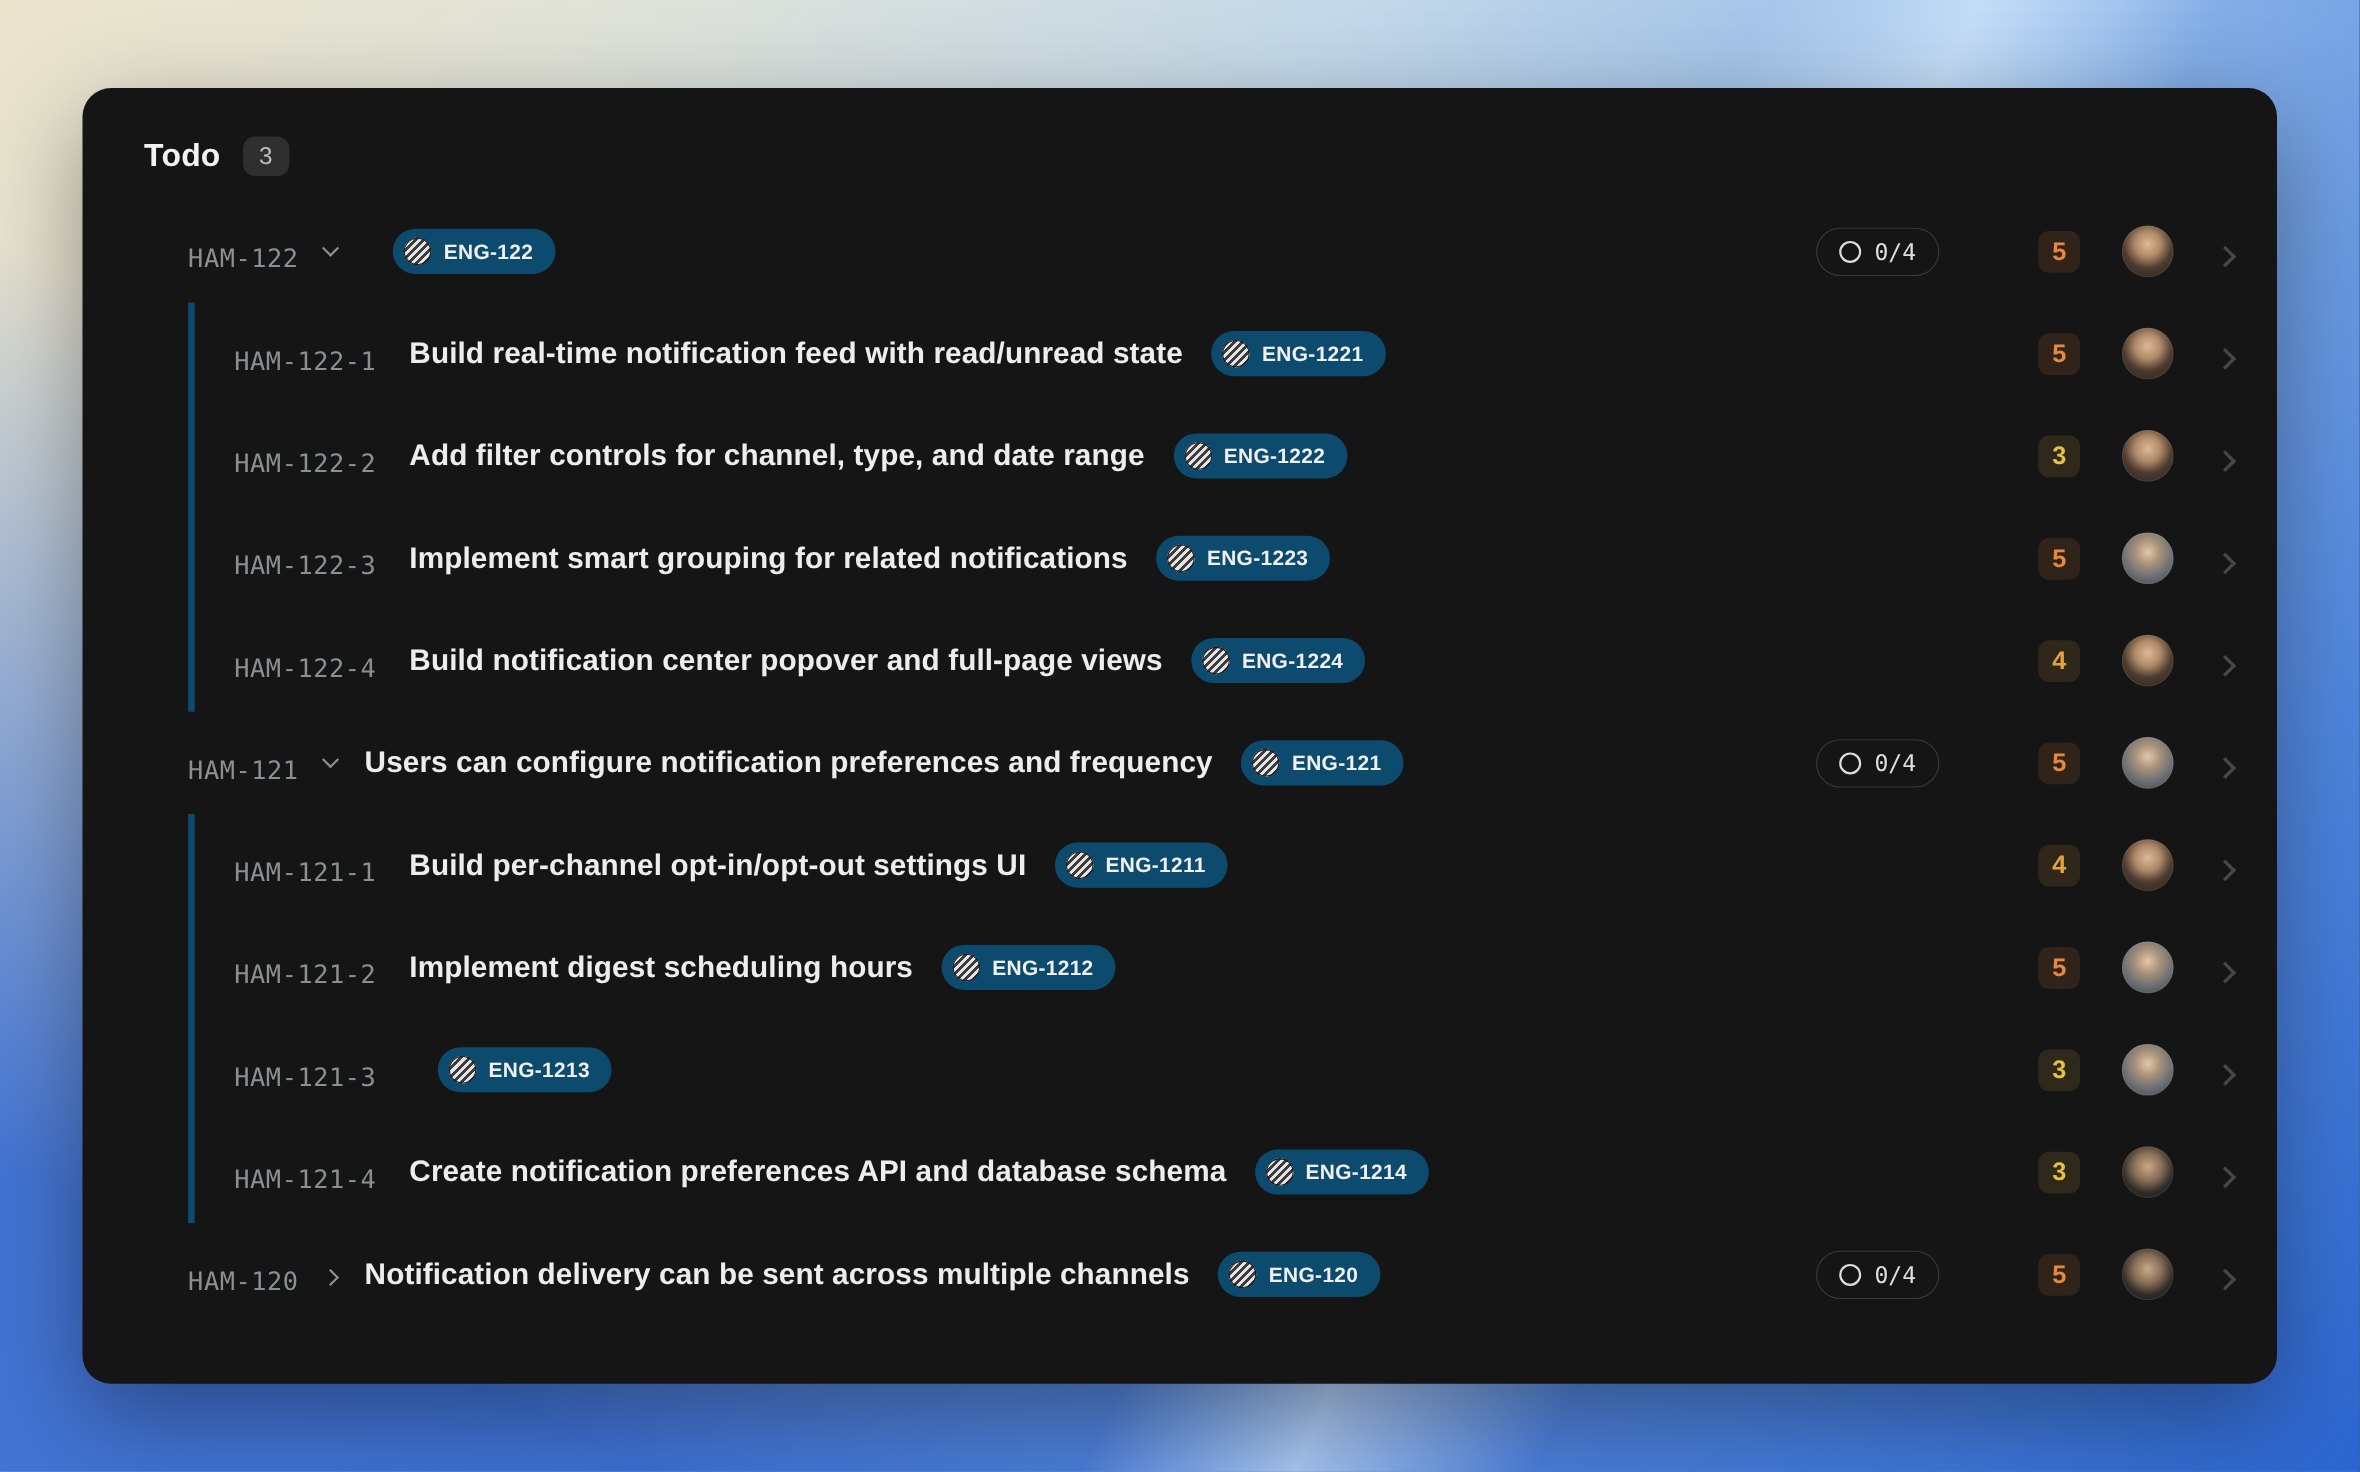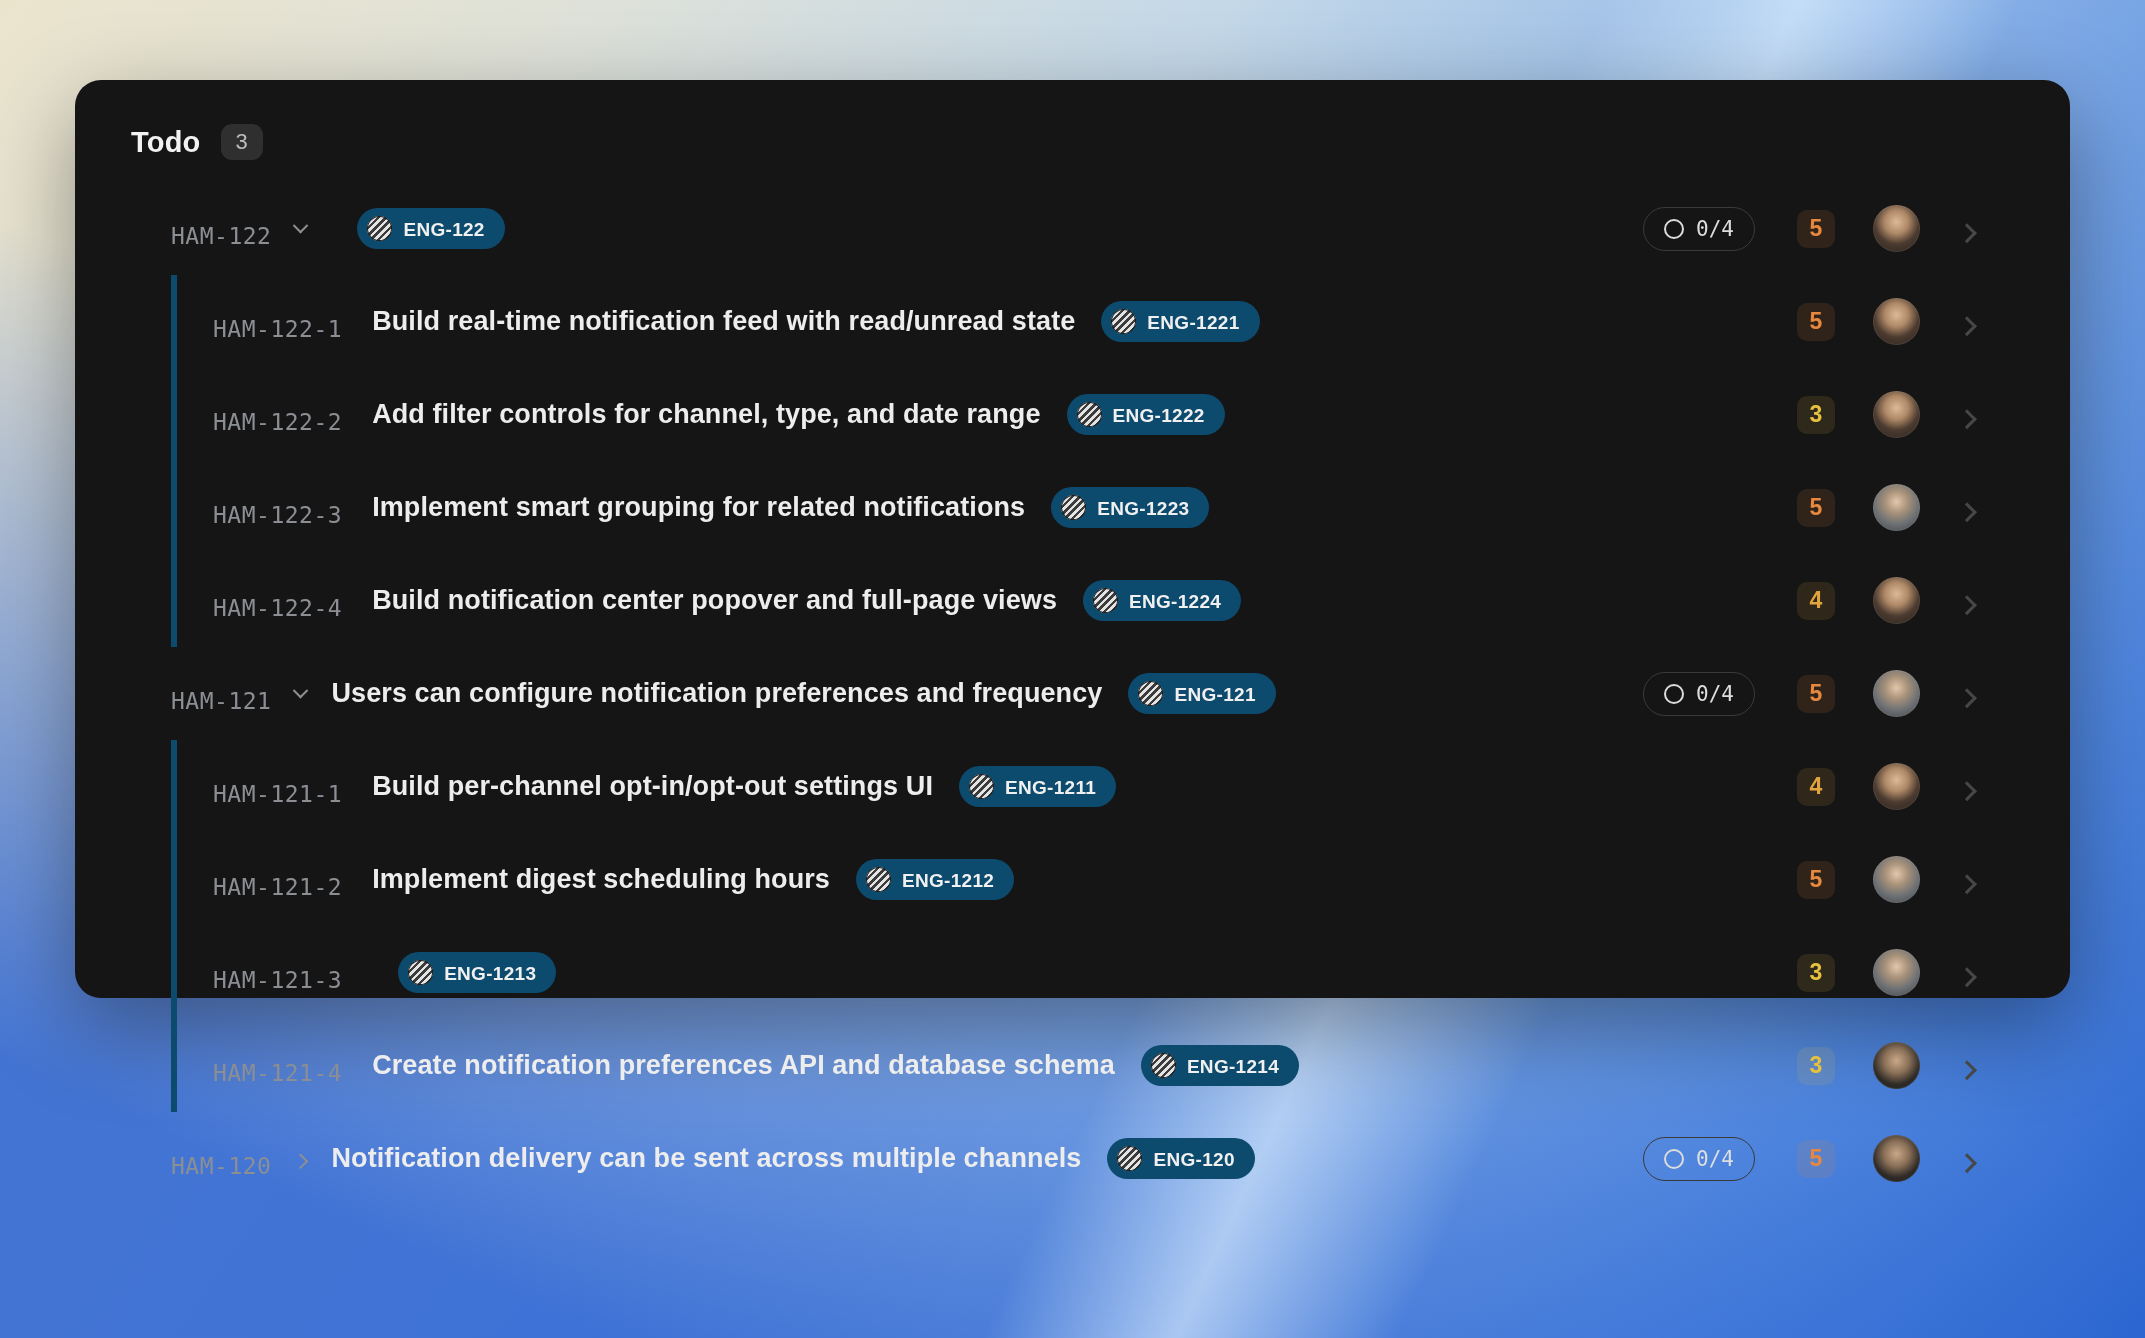--- a/index.html
+++ b/index.html
@@ -7,25 +7,25 @@
   body {
     font-family:"Liberation Sans", sans-serif;
     background-color:#7fa8e0;
     background-image:
       linear-gradient(115deg, rgba(255,255,255,0) 58%, rgba(220,238,255,0.65) 65%, rgba(255,255,255,0) 73%),
       linear-gradient(205deg, rgba(0,0,0,0) 52%, rgba(42,98,210,0.85) 88%),
       linear-gradient(125deg, #ebe4cd 0%, #e0e2d8 18%, #c4d8e8 40%, #93b9e8 60%, #4f86de 84%, #2c66d0 100%);
   }
   .panel {
     position:absolute; left:75px; top:80px;
-    width:1995px; height:918px;
+    width:1995px; height:1178px;
     background:#151515;
     border-radius:26px;
     box-shadow:0 30px 90px rgba(0,0,0,0.38);
-    padding:44px 88px 30px 56px;
+    padding:44px 32px 30px 56px;
   }
   .panel-header { display:flex; align-items:center; gap:20px; padding-left:0; }
   .panel-title { color:#f2f2f2; font-size:29px; font-weight:700; letter-spacing:0.2px; }
   .count-badge {
     background:#2f2f2f; color:#bdbdbd; font-size:22px; font-weight:500;
     border-radius:11px; padding:5px 15px; line-height:1.2;
   }
   .rows { margin-top:22px; }
   .row { display:flex; align-items:center; height:93px; }
   .row.parent { padding-left:40px; }
@@ -53,21 +53,21 @@
     padding:8px 20px 8px 10px; margin-left:26px;
   }
   .tag-icon {
     width:25px; height:25px; border-radius:50%;
     background:repeating-linear-gradient(135deg, #e4e4e4 0 2.6px, #3c3c3c 2.6px 5.2px);
     box-shadow:inset 0 0 0 1px #1c1c1c;
   }
   .tag-label { color:#f0f0f0; font-size:19px; font-weight:700; letter-spacing:0.3px; }
 
   .row-right { display:flex; align-items:center; margin-left:auto; }
-  .progress-slot { width:160px; display:flex; justify-content:flex-end; }
+  .progress-slot { width:160px; display:flex; justify-content:flex-start; }
   .progress {
     display:inline-flex; align-items:center; gap:12px;
     border:1px solid #3a3a3a; border-radius:999px;
     padding:9px 20px;
   }
   .progress-ring { width:20px; height:20px; border-radius:50%; border:2.5px solid #dcdcdc; }
   .progress-text { color:#dedede; font-size:21px; }
 
   .points {
     width:38px; height:38px; border-radius:10px; margin-left:42px;

